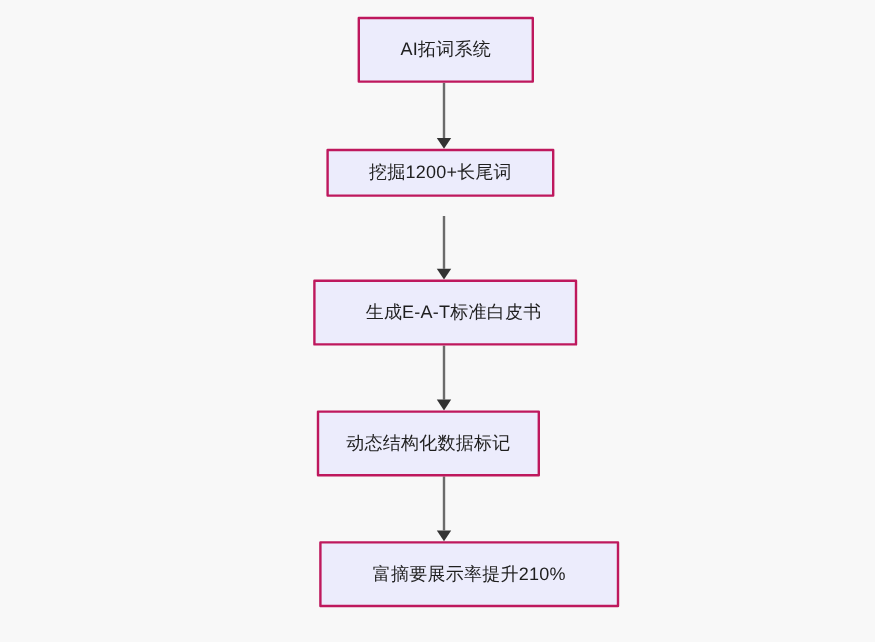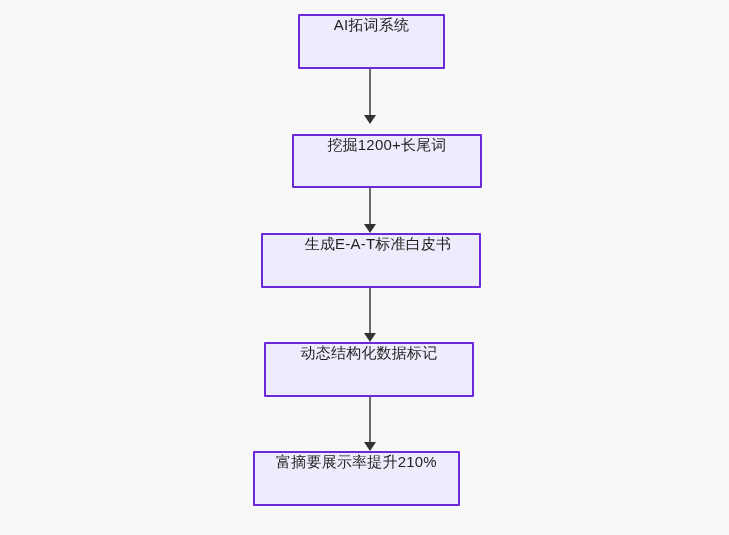--- a/index.html
+++ b/index.html
@@ -15,24 +15,24 @@
   }
   #flow-canvas {
     position: relative;
     width: 729px;
     height: 535px;
   }
   .node {
     position: absolute;
     box-sizing: border-box;
     background: #ececfc;
-    border: 2px solid #6d28d9;
+    border: 2px solid #be185d;
     border-radius: 1px;
     display: flex;
-    align-items: flex-start;
+    align-items: center;
     justify-content: center;
     color: #1f1f1f;
     font-size: 15px;
     line-height: 1.2;
     letter-spacing: 0.2px;
     white-space: nowrap;
   }
   .node-label {
     display: block;
   }
@@ -78,29 +78,29 @@
   </div>
   <div class="edge" style="left:359px; top:397px; height:54px;">
     <div class="edge-line" style="height:45px;"></div>
     <div class="edge-arrow"></div>
   </div>
 
   <div class="node" style="left:298px; top:14px; width:147px; height:55px;">
     <span class="node-label">AI拓词系统</span>
   </div>
 
-  <div class="node" style="left:292px; top:124px; width:190px; height:54px;margin-top:10px;">
+  <div class="node" style="left:272px; top:124px; width:190px; height:40px;">
     <span class="node-label">挖掘1200+长尾词</span>
   </div>
 
   <div class="node" style="left:261px; top:233px; width:220px; height:55px;padding-left:14px;">
     <span class="node-label">生成E-A-T标准白皮书</span>
   </div>
 
-  <div class="node" style="left:264px; top:342px; width:210px; height:55px;">
+  <div class="node" style="left:264px; top:342px; width:186px; height:55px;">
     <span class="node-label">动态结构化数据标记</span>
   </div>
 
-  <div class="node" style="left:253px; top:451px; width:207px; height:55px;">
+  <div class="node" style="left:266px; top:451px; width:250px; height:55px;">
     <span class="node-label">富摘要展示率提升210%</span>
   </div>
 
 </div>
 
 </body></html>

